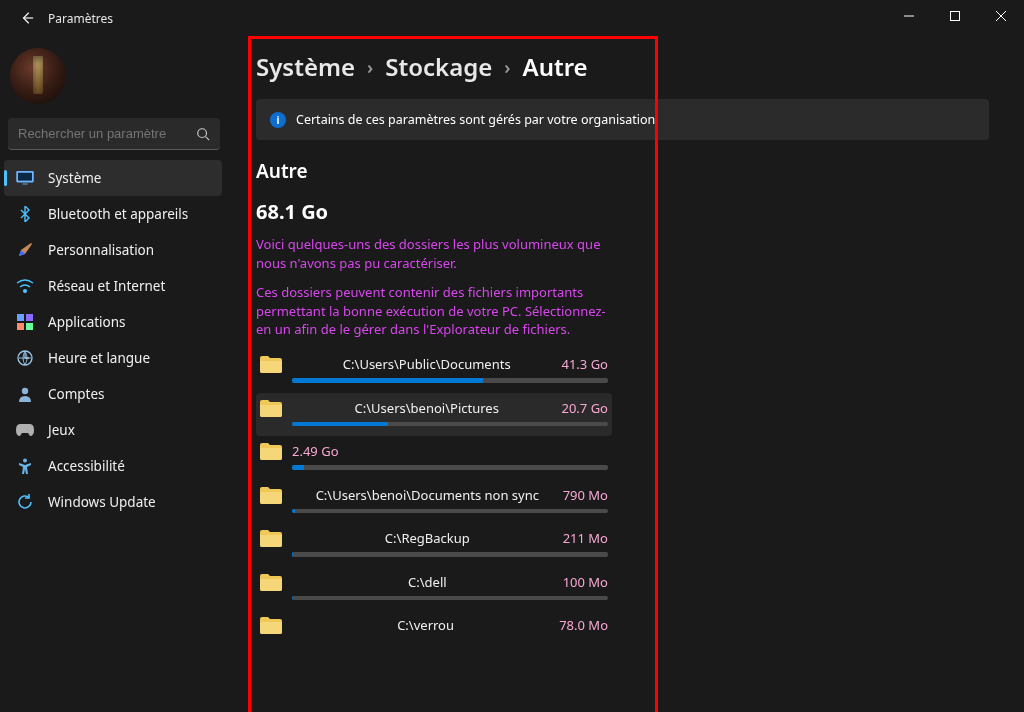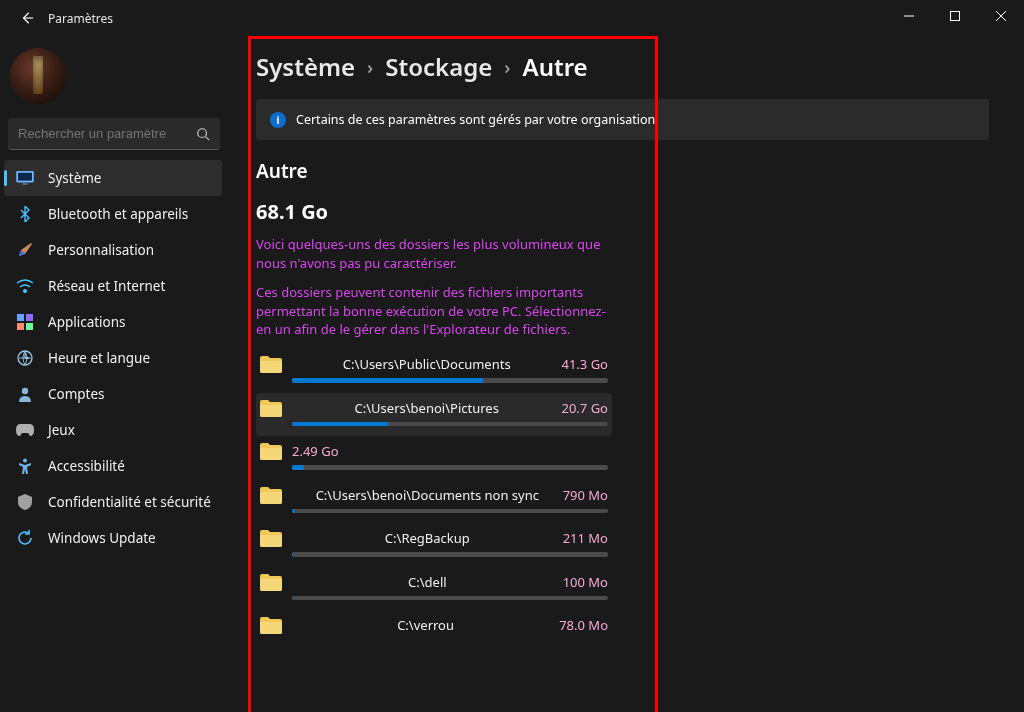--- a/index.html
+++ b/index.html
@@ -190,28 +190,20 @@
           <span class="icn">
             <svg width="16" height="16" viewBox="0 0 16 16" fill="#6ab4e8">
               <circle cx="8" cy="2.5" r="2"></circle>
               <path d="M2 5 L8 7 L14 5 L14 7 L10 9 L11 16 L9 16 L8 11 L7 16 L5 16 L6 9 L2 7 Z"></path>
             </svg>
           </span>
           <span class="lbl">Accessibilité</span>
         </div>
         <div class="nav-item">
           <span class="icn">
-            <svg width="14" height="16" viewBox="0 0 14 16" fill="#a0a0a0">
-              <path d="M7 0 L14 3 V8 Q14 14 7 16 Q0 14 0 8 V3 Z"></path>
-            </svg>
-          </span>
-          <span class="lbl">Confidentialité et sécurité</span>
-        </div>
-        <div class="nav-item">
-          <span class="icn">
             <svg width="16" height="16" viewBox="0 0 16 16" fill="none" stroke="#4cc2ff" stroke-width="1.6">
               <path d="M14 8 A6 6 0 1 1 12 3.5"></path>
               <path d="M12 0 V4 H8" fill="none"></path>
             </svg>
           </span>
           <span class="lbl">Windows Update</span>
         </div>
       </div>
   </div>
 

